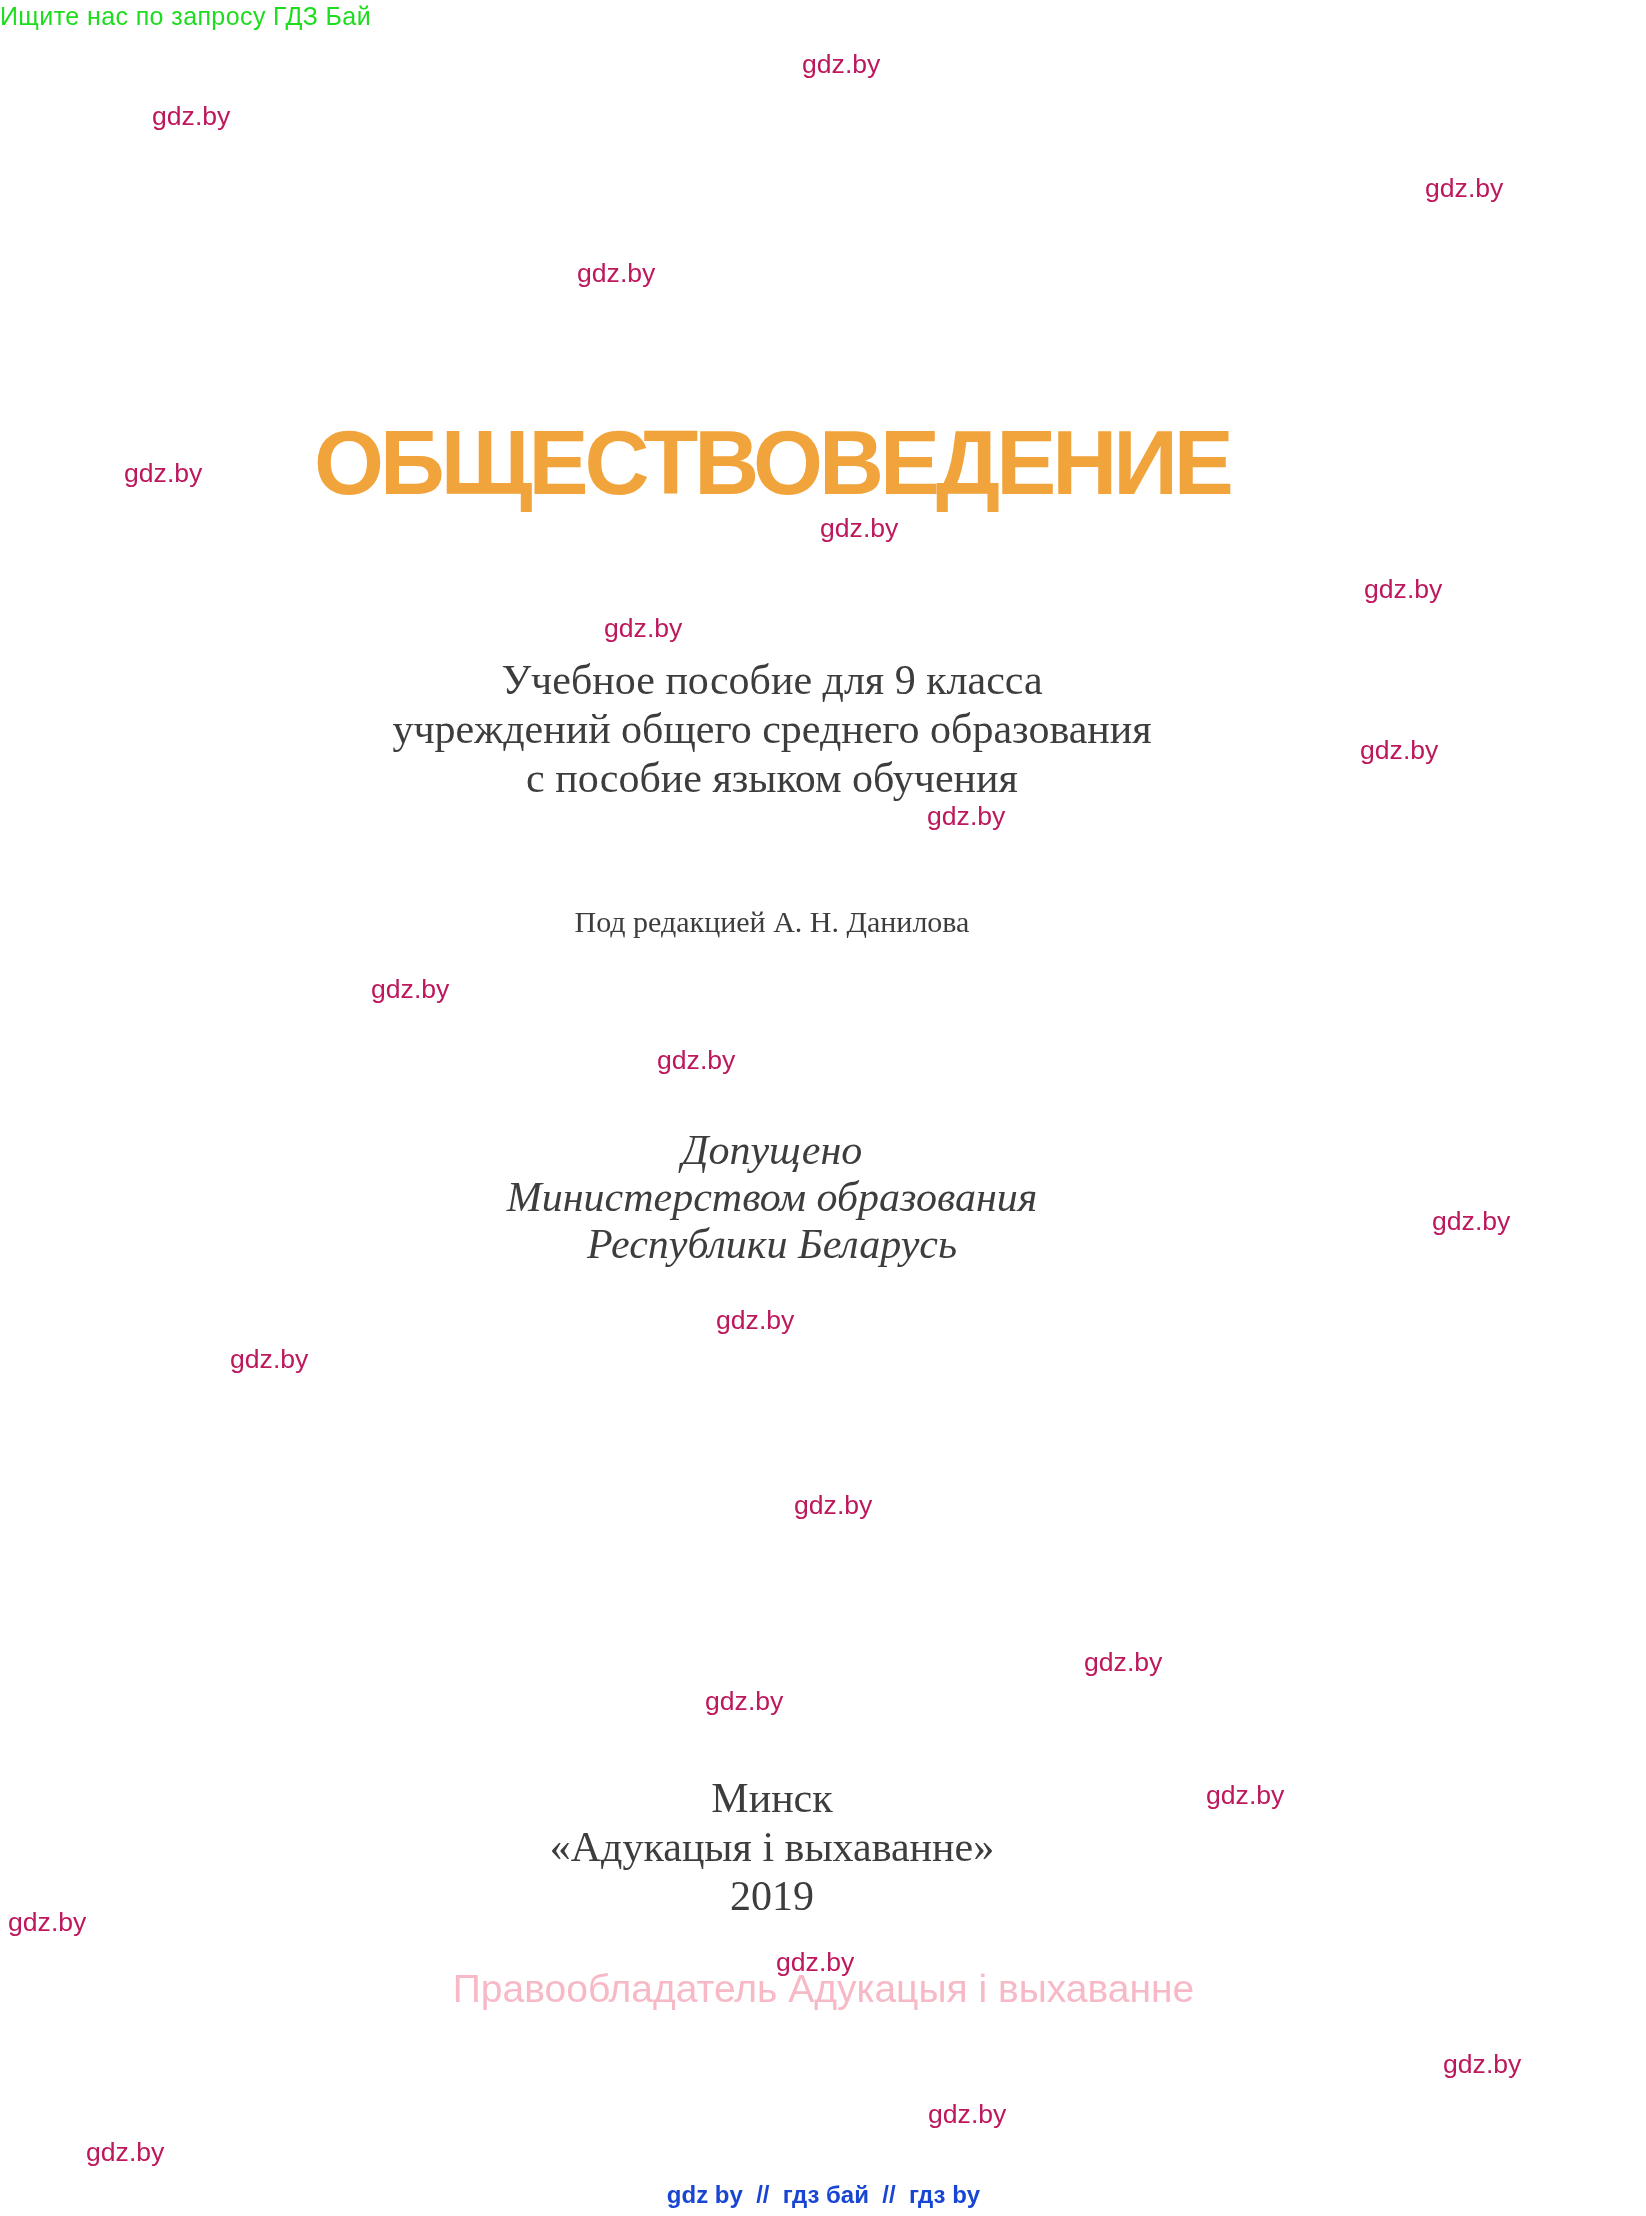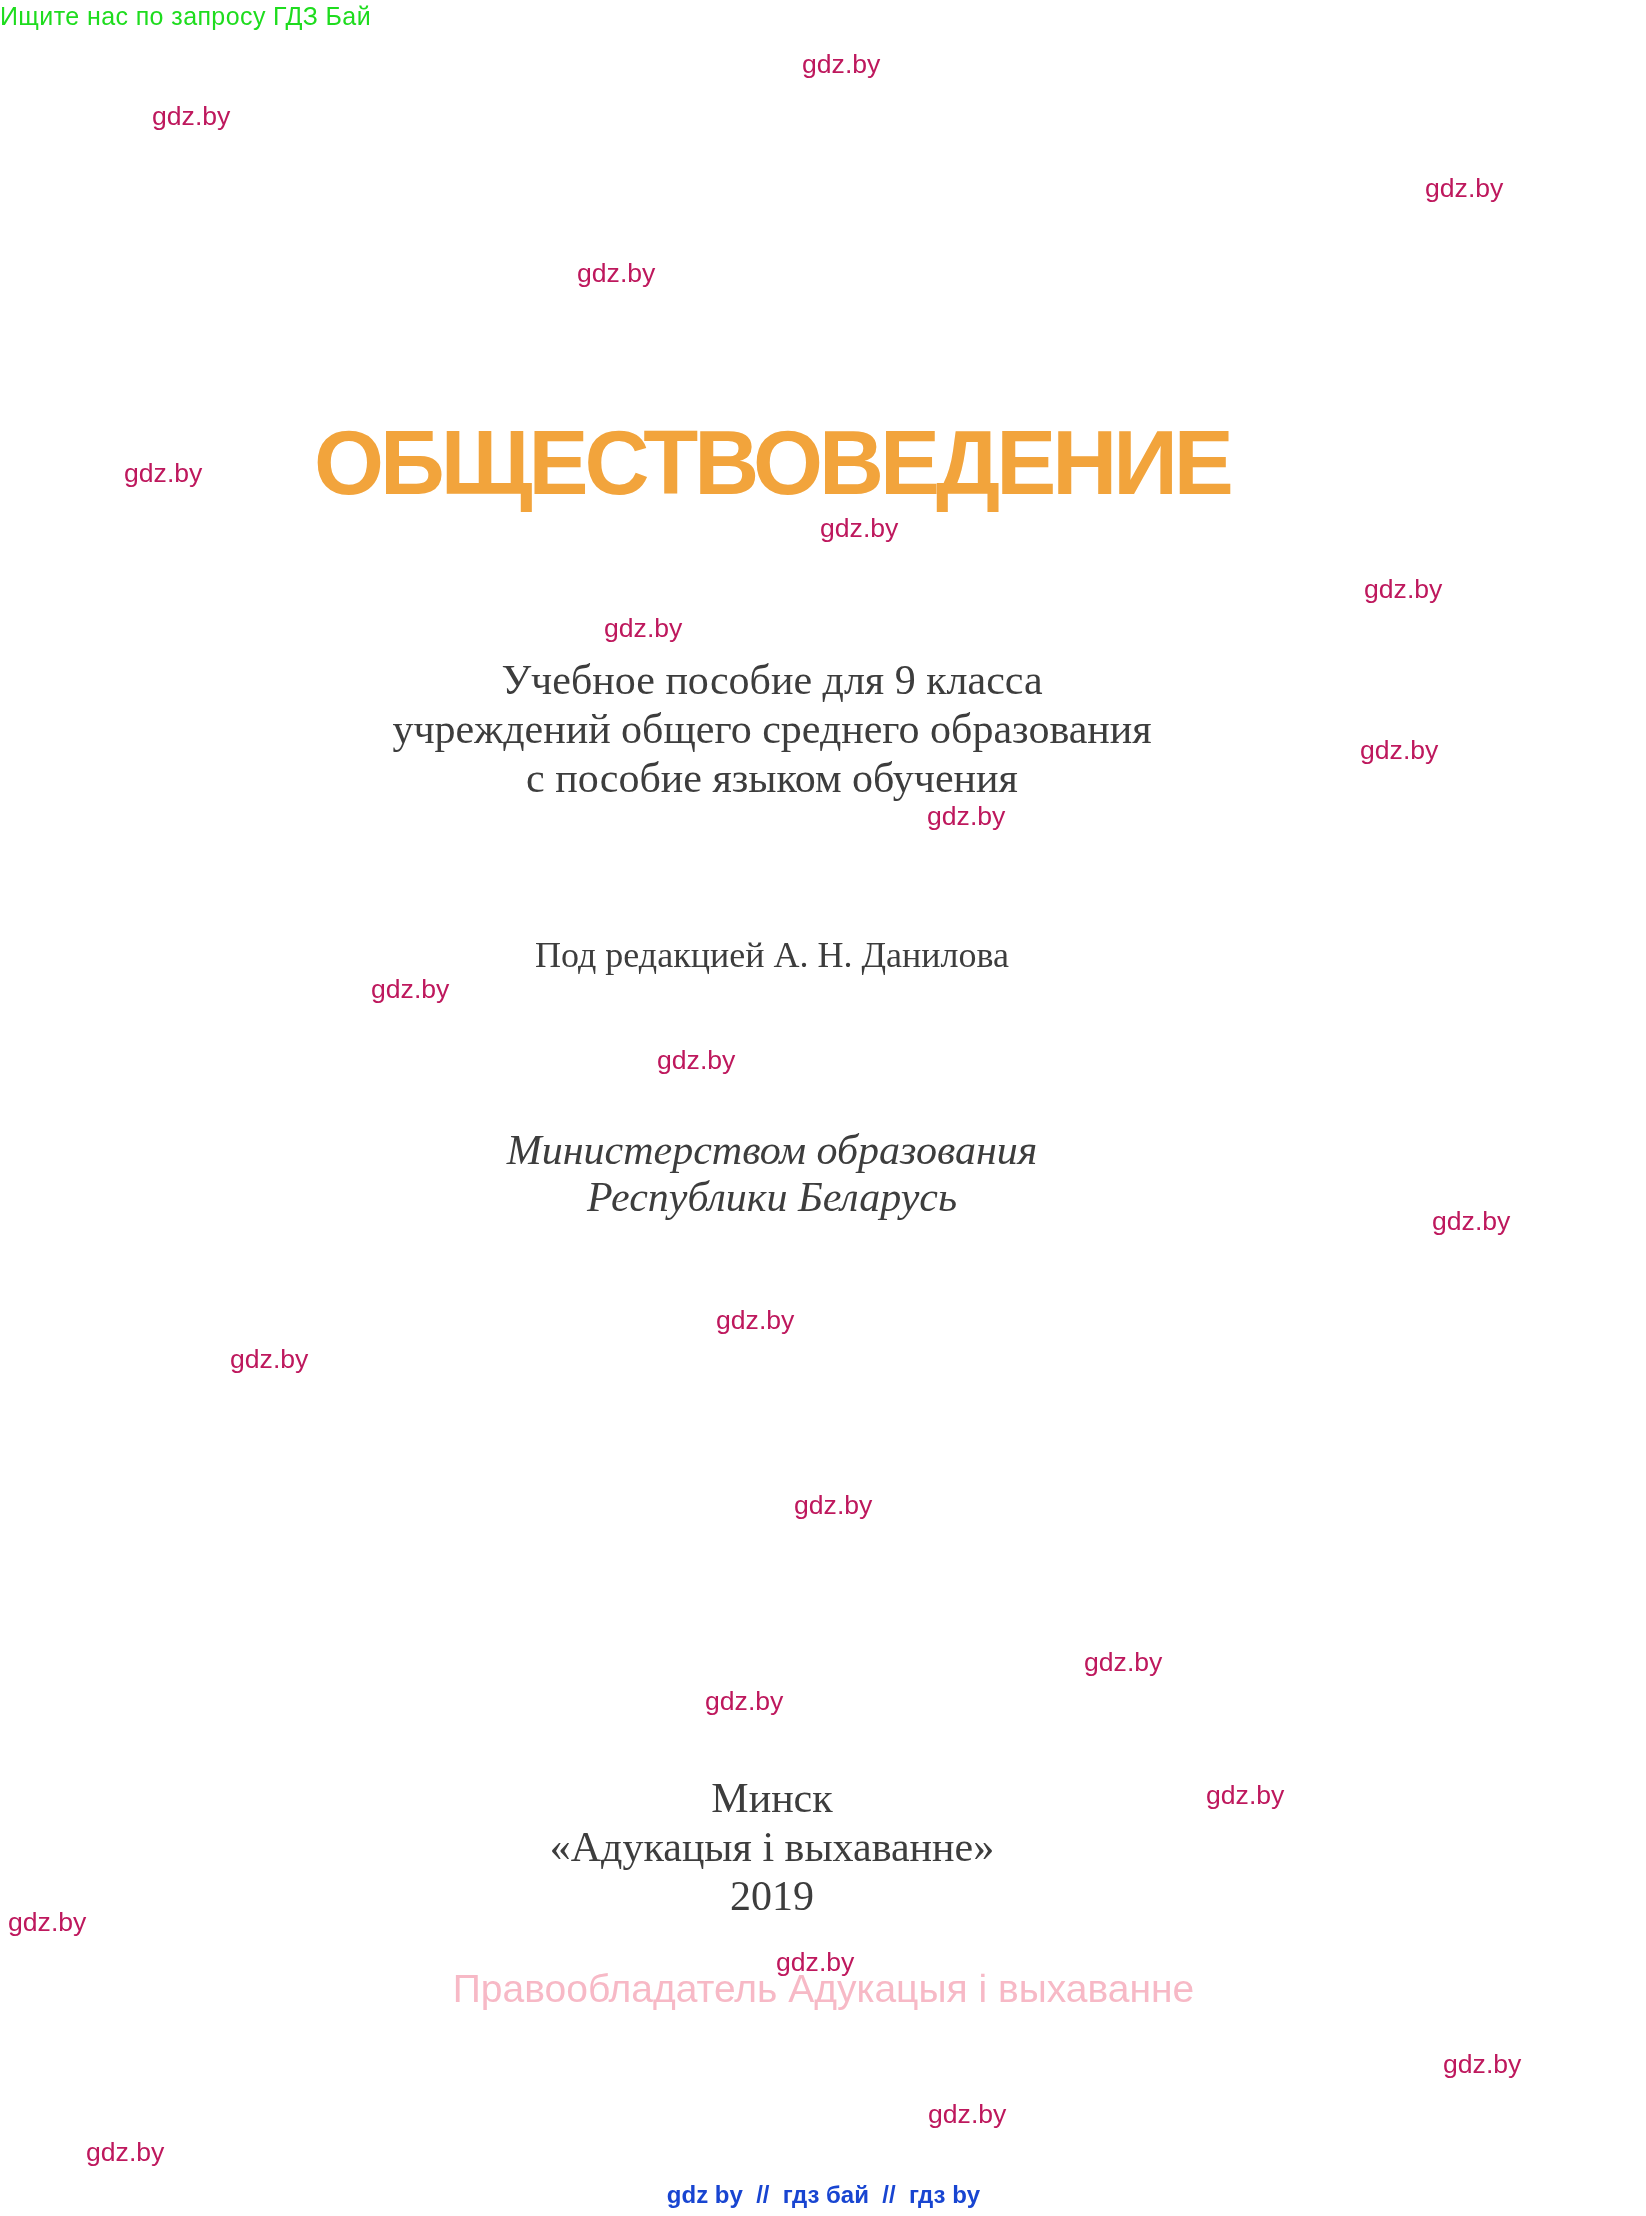--- a/index.html
+++ b/index.html
@@ -40,23 +40,23 @@
     line-height: 1;
   }
   .subtitle {
     top: 646px;
     font-family: "Liberation Serif", serif;
     font-size: 42px;
     line-height: 49px;
     margin-top: 10px;
   }
   .editor {
-    top: 931px;
+    top: 897px;
     font-family: "Liberation Serif", serif;
-    font-size: 36px;
+    font-size: 30px;
     line-height: 49px;
   }
   .approval {
     top: 1127px;
     font-family: "Liberation Serif", serif;
     font-style: italic;
     font-size: 42px;
     line-height: 47px;
   }
   .imprint {
@@ -106,20 +106,21 @@
 
   <div class="content-line subtitle">
     <div>Учебное пособие для 9 класса</div>
     <div>учреждений общего среднего образования</div>
     <div>с пособие языком обучения</div>
   </div>
 
   <div class="content-line editor">Под редакцией А. Н. Данилова</div>
 
   <div class="content-line approval">
+    <div>Допущено</div>
     <div>Министерством образования</div>
     <div>Республики Беларусь</div>
   </div>
 
   <div class="content-line imprint">
     <div>Минск</div>
     <div>«Адукацыя і выхаванне»</div>
     <div>2019</div>
   </div>
 

